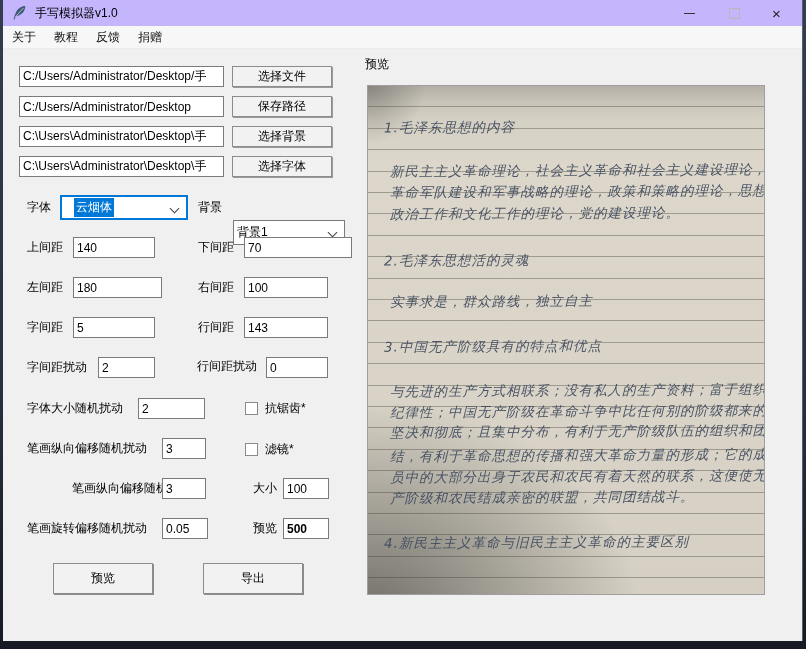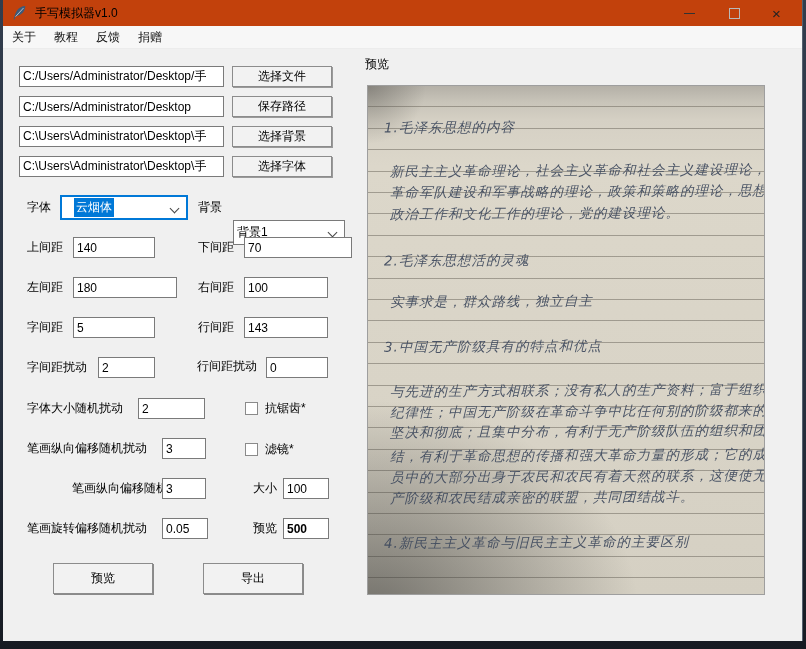--- a/index.html
+++ b/index.html
@@ -7,21 +7,21 @@
     width:806px;height:649px;position:relative;overflow:hidden;
     background:linear-gradient(180deg,#323d4d 0%,#27303f 60%,#161a22 100%);
     font-family:"Liberation Sans","DejaVu Sans",sans-serif;
     -webkit-font-smoothing:antialiased;
   }
   .window{
     position:absolute;left:3px;top:0;width:800px;height:641px;
     background:#f0f0f0;border-right:1px solid #55606e;box-sizing:border-box;
   }
   .titlebar{
-    position:absolute;left:0;top:0;width:100%;height:26px;background:#c2410c;
+    position:absolute;left:0;top:0;width:100%;height:26px;background:#c4b5fd;
     display:flex;align-items:center;
   }
   .app-icon{width:16px;height:16px;margin-left:8px;flex:0 0 auto;}
   .title-text{font-size:12px;color:#000;margin-left:8px;}
   .win-btn{position:absolute;top:0;width:45px;height:26px;display:flex;align-items:center;justify-content:center;font-size:13px;color:#222;}
   .btn-min{right:90px;}
   .btn-max{right:45px;}
   .btn-close{right:3px;font-size:15px;}
   .max-box{width:9px;height:9px;border:1px solid #b8b8b8;background:transparent;}
   .min-bar{width:11px;height:0;border-top:1px solid #333;display:block;}
@@ -125,21 +125,21 @@
     <span class="val">背景1</span>
     <span class="chev"></span>
   </div>
 
   <span class="abs lbl" style="left:24px;top:237px;">上间距</span>
   <input class="abs txt" style="left: 70px; top: 237px; width: 82px;" value="140">
   <span class="abs lbl" style="left:195px;top:237px;">下间距</span>
   <input class="abs txt" style="left: 241px; top: 237px; width: 108px;" value="70">
 
   <span class="abs lbl" style="left:24px;top:277px;">左间距</span>
-  <input class="abs txt" style="left: 70px; top: 277px; width: 104px;" value="180">
+  <input class="abs txt" style="left: 70px; top: 277px; width: 89px;" value="180">
   <span class="abs lbl" style="left:195px;top:277px;">右间距</span>
   <input class="abs txt" style="left: 241px; top: 277px; width: 84px;" value="100">
 
   <span class="abs lbl" style="left:24px;top:317px;">字间距</span>
   <input class="abs txt" style="left: 70px; top: 317px; width: 82px;" value="5">
   <span class="abs lbl" style="left:195px;top:317px;">行间距</span>
   <input class="abs txt" style="left: 241px; top: 317px; width: 84px;" value="143">
 
   <span class="abs lbl" style="left:24px;top:357px;">字间距扰动</span>
   <input class="abs txt" style="left: 95px; top: 357px; width: 57px;" value="2">

